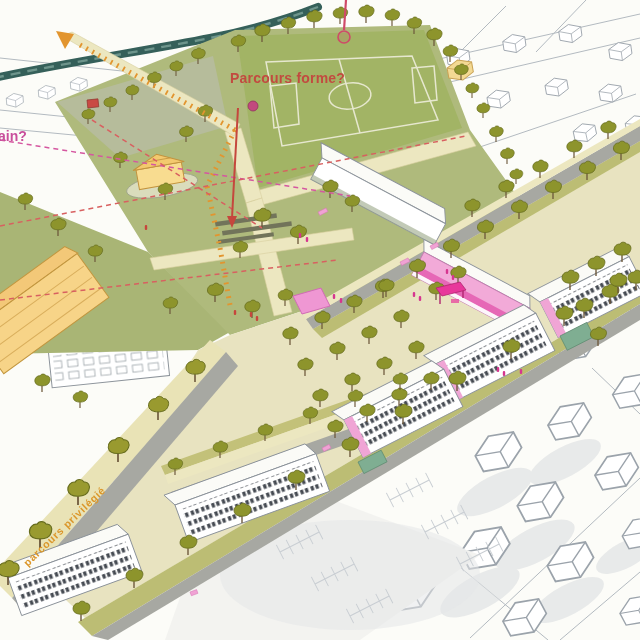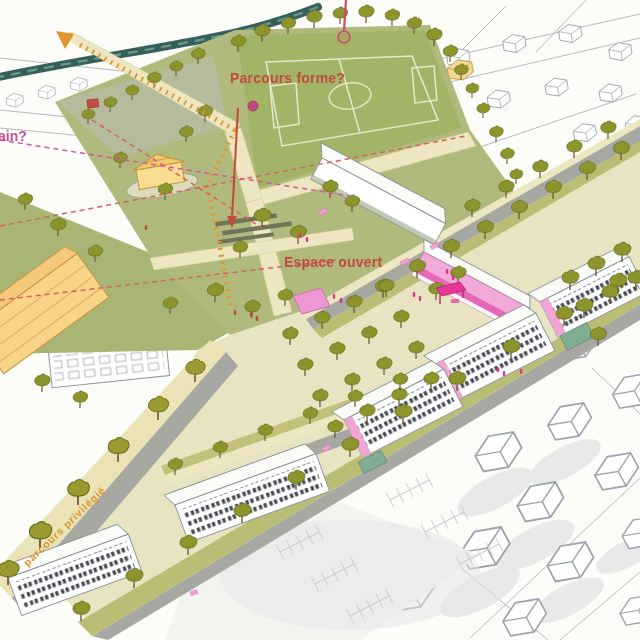--- a/index.html
+++ b/index.html
@@ -392,16 +392,15 @@
   </g>
   <g>
     <line x1="346" y1="0" x2="344" y2="30" stroke="#cf4a68" stroke-width="2.2"></line>
     <circle cx="344" cy="37" r="6" fill="rgba(207,74,104,0.15)" stroke="#cf4a68" stroke-width="1.6"></circle>
   </g>
 </svg>
 
 <div class="lbl lbl-red" style="left:230px;top:70px;">
   <div>Parcours forme?</div>
 </div>
-<div class="lbl lbl-red" style="left:284px;top:254px;">Espace ouvert</div>
 <div class="lbl lbl-magenta" style="left:-2px;top:128px;">ain?</div>
 <div class="lbl lbl-orange" style="left:30px;top:556px;">parcours privilégié</div>
 </div>
 
 </body></html>

